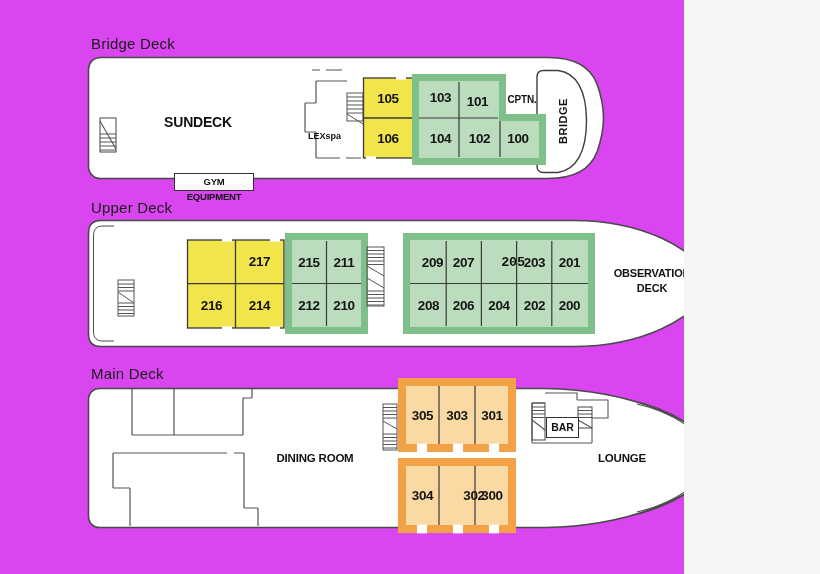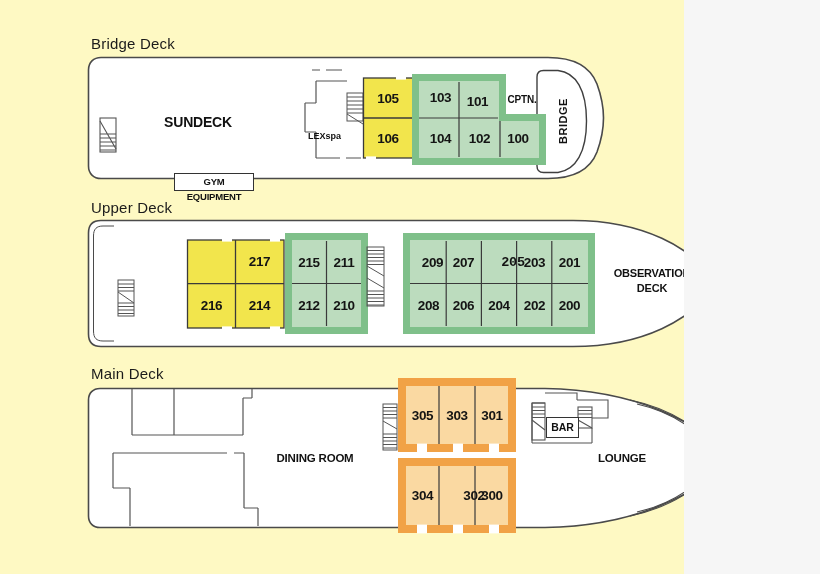--- a/index.html
+++ b/index.html
@@ -1,16 +1,16 @@
 <!DOCTYPE html>
 <html><head>
 <meta charset="utf-8">
 <style>
   html,body{margin:0;padding:0;background:#f6f6f6;}
-  #stage{position:relative;width:684px;height:574px;background:#fef9c3;overflow:hidden;
+  #stage{position:relative;width:684px;height:574px;background:#d946ef;overflow:hidden;
          font-family:"Liberation Sans",sans-serif;}
   #plan-svg{position:absolute;left:0;top:0;}
   .deck-title{position:absolute;font-size:15px;font-weight:400;color:#1b1b1b;letter-spacing:0.2px;}
   .cabin{position:absolute;display:flex;align-items:center;justify-content:center;
          font-weight:bold;font-size:13.5px;color:#141414;letter-spacing:-0.3px;}
   .area-label{position:absolute;font-weight:bold;font-size:11.5px;color:#111;
               text-align:center;letter-spacing:-0.2px;}
   .boxed-label{position:absolute;background:#fff;border:1.5px solid #333;box-sizing:border-box;
                font-weight:bold;color:#111;text-align:center;}
   .gym{left:174px;top:157px;width:80px;height:18px;font-size:9.5px;line-height:15px;letter-spacing:-0.2px;margin-top:16px;}

